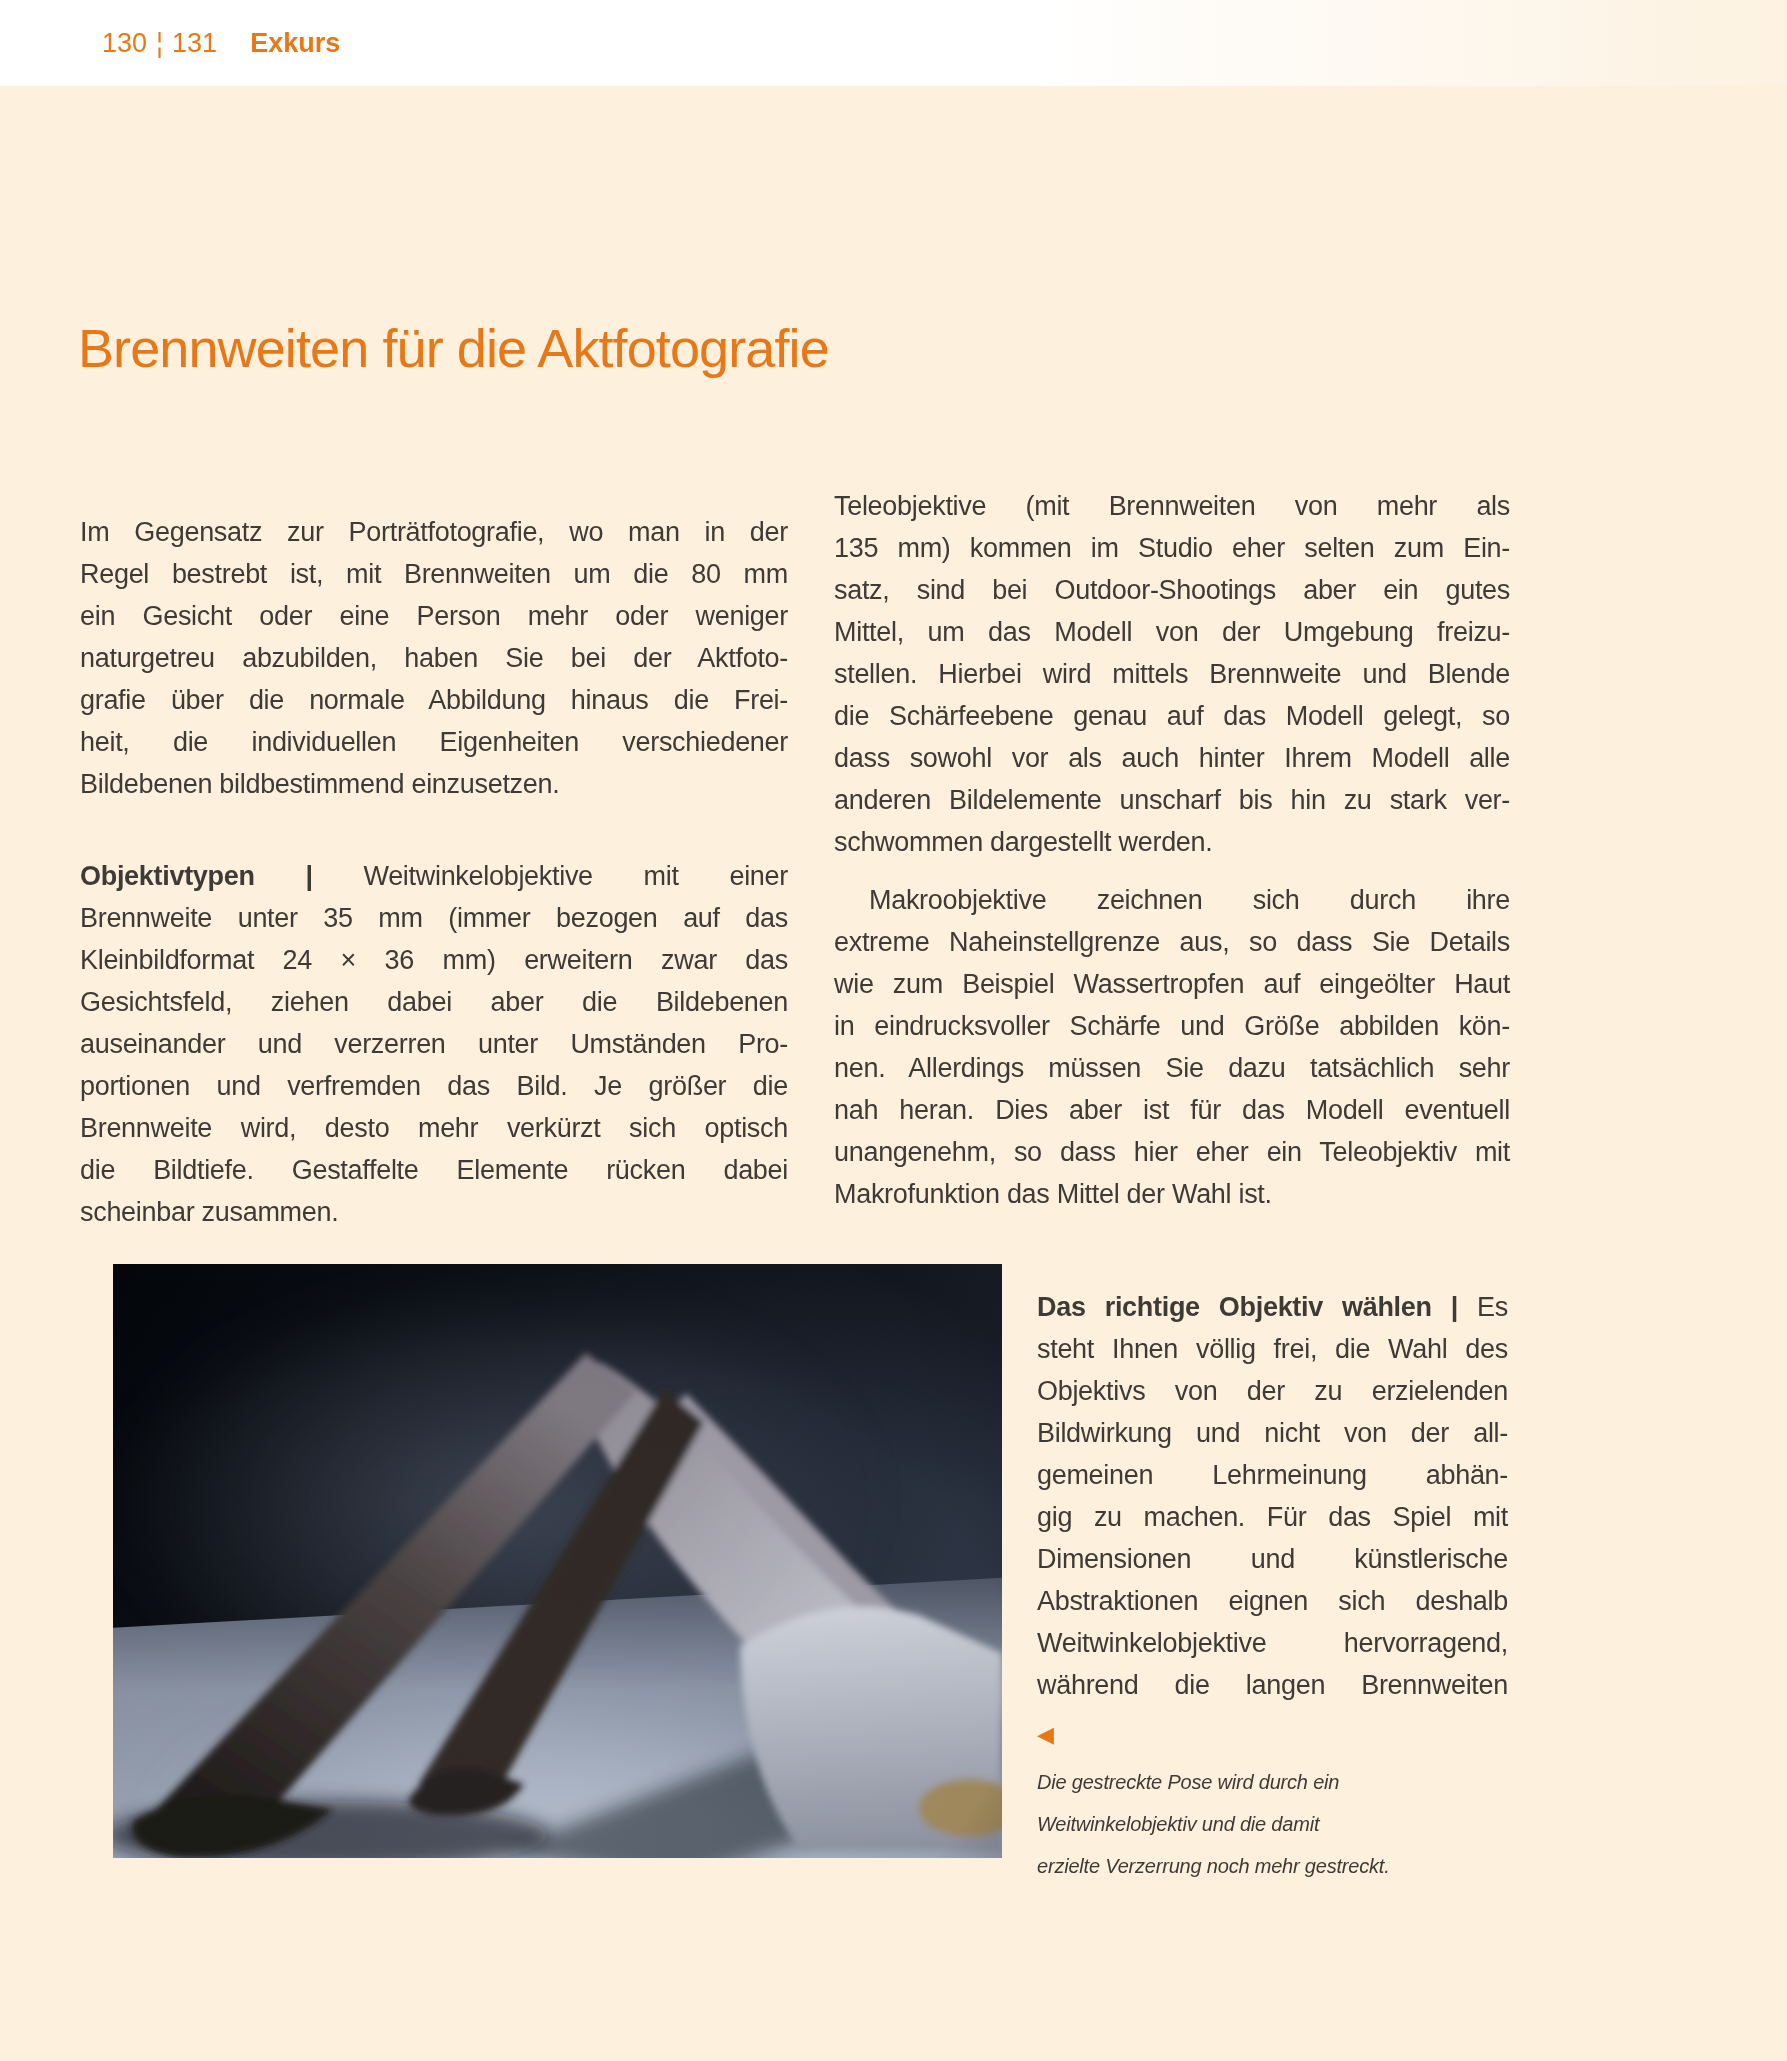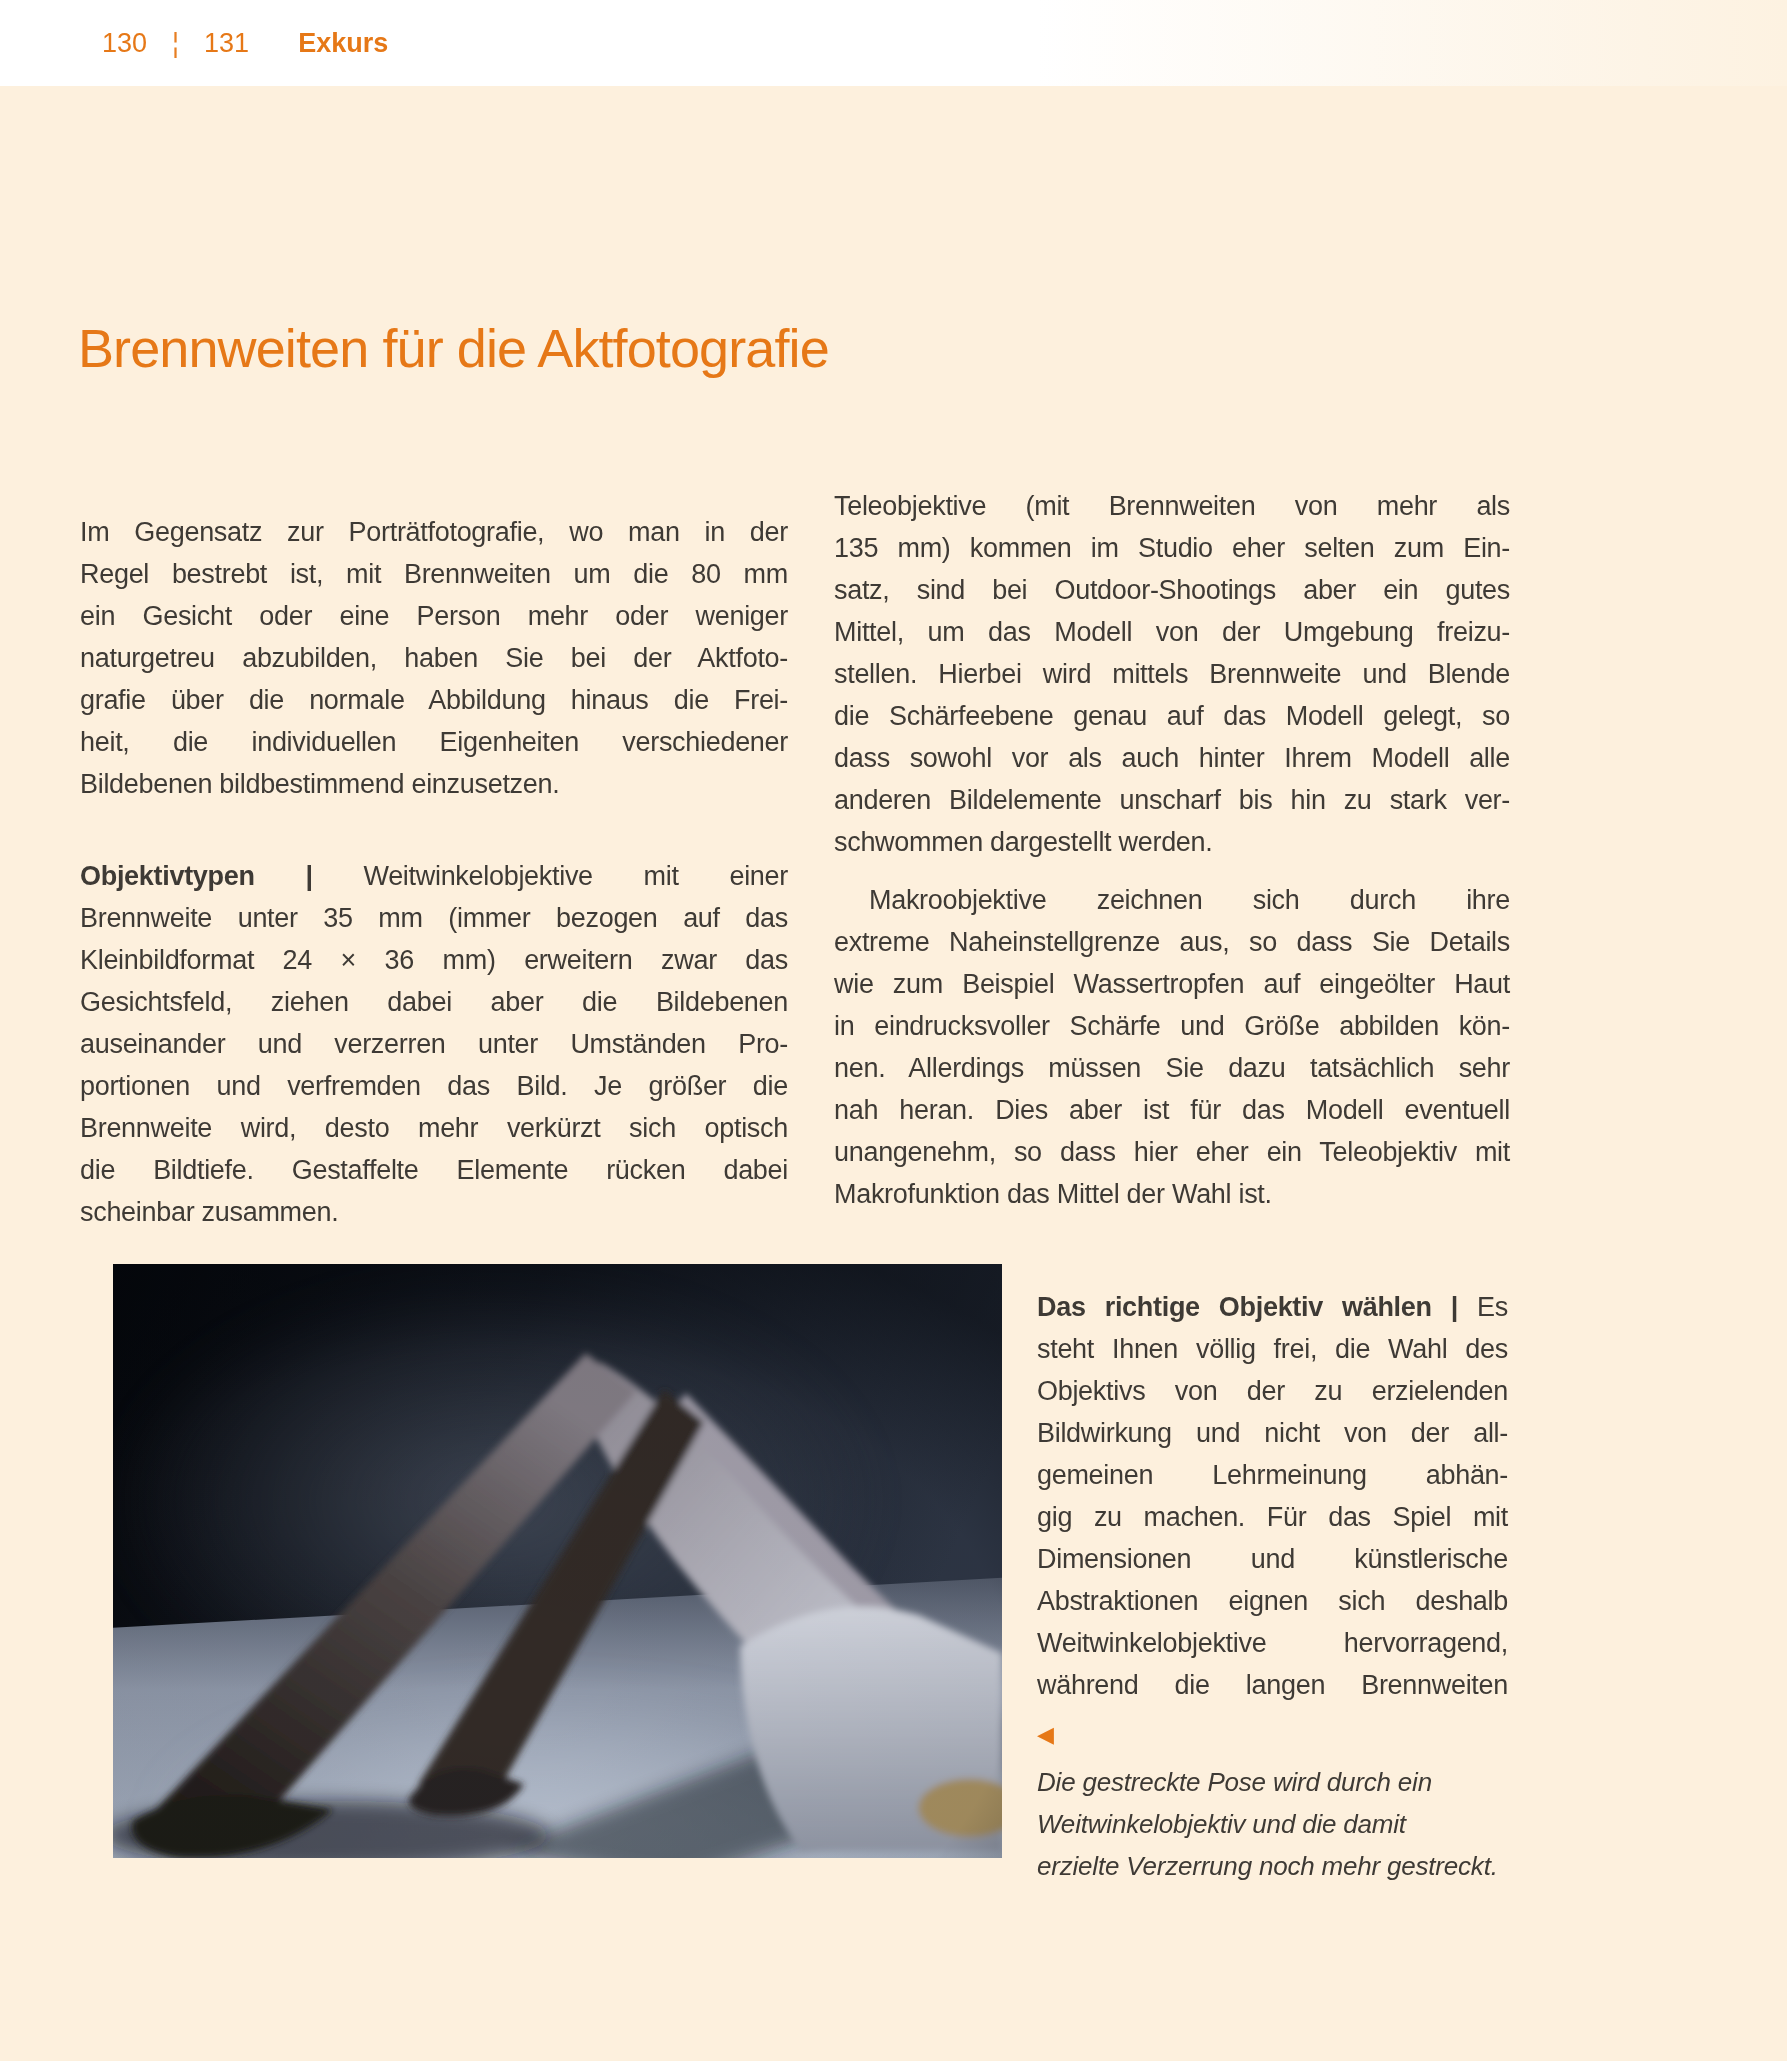--- a/index.html
+++ b/index.html
@@ -11,21 +11,21 @@
     font-family:"Liberation Sans",sans-serif;
     color:#3e3a35;
   }
   .topband{
     position:absolute;left:0;top:0;width:1787px;height:86px;
     background:linear-gradient(90deg,#ffffff 0%,#ffffff 58%,#fdf4e6 92%,#fdf2e1 100%);
   }
   .pagehead{
     position:absolute;left:102px;top:23.6px;height:40px;
     font-size:27px;letter-spacing:0;
-    display:flex;align-items:center;gap:16px;
+    display:flex;align-items:center;gap:0;
     color:#e67817;
   }
   .pagehead .num{font-weight:400;}
   .pagehead .divider{margin:0 9px;font-weight:400;opacity:.95;}
   .pagehead .section{margin-left:33px;font-weight:700;}
   .title{
     position:absolute;left:78px;top:267px;width:1636px;
     font-size:54px;line-height:91px;font-weight:400;
     letter-spacing:-0.9px;color:#e67817;
   }
@@ -48,21 +48,21 @@
     display:block;
   }
   .captionblock{
     position:absolute;left:1037px;top:1724px;width:509px;
   }
   .caption-marker{
     color:#e67817;font-size:22px;line-height:22px;display:block;
     margin:0 0 14.5px 0;
   }
   .caption-text{
-    font-style:italic;font-size:26px;line-height:42px;
+    font-style:italic;font-size:20px;line-height:42px;
     letter-spacing:-0.2px;color:#3e3a35;
   }
 </style>
 </head>
 <body>
 
 <div class="page">
 
   <div class="topband"></div>
 

